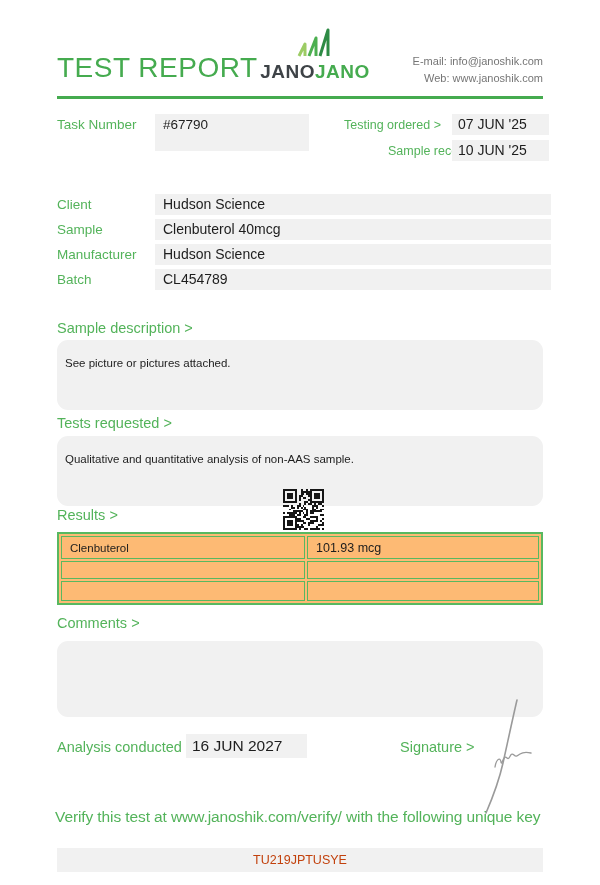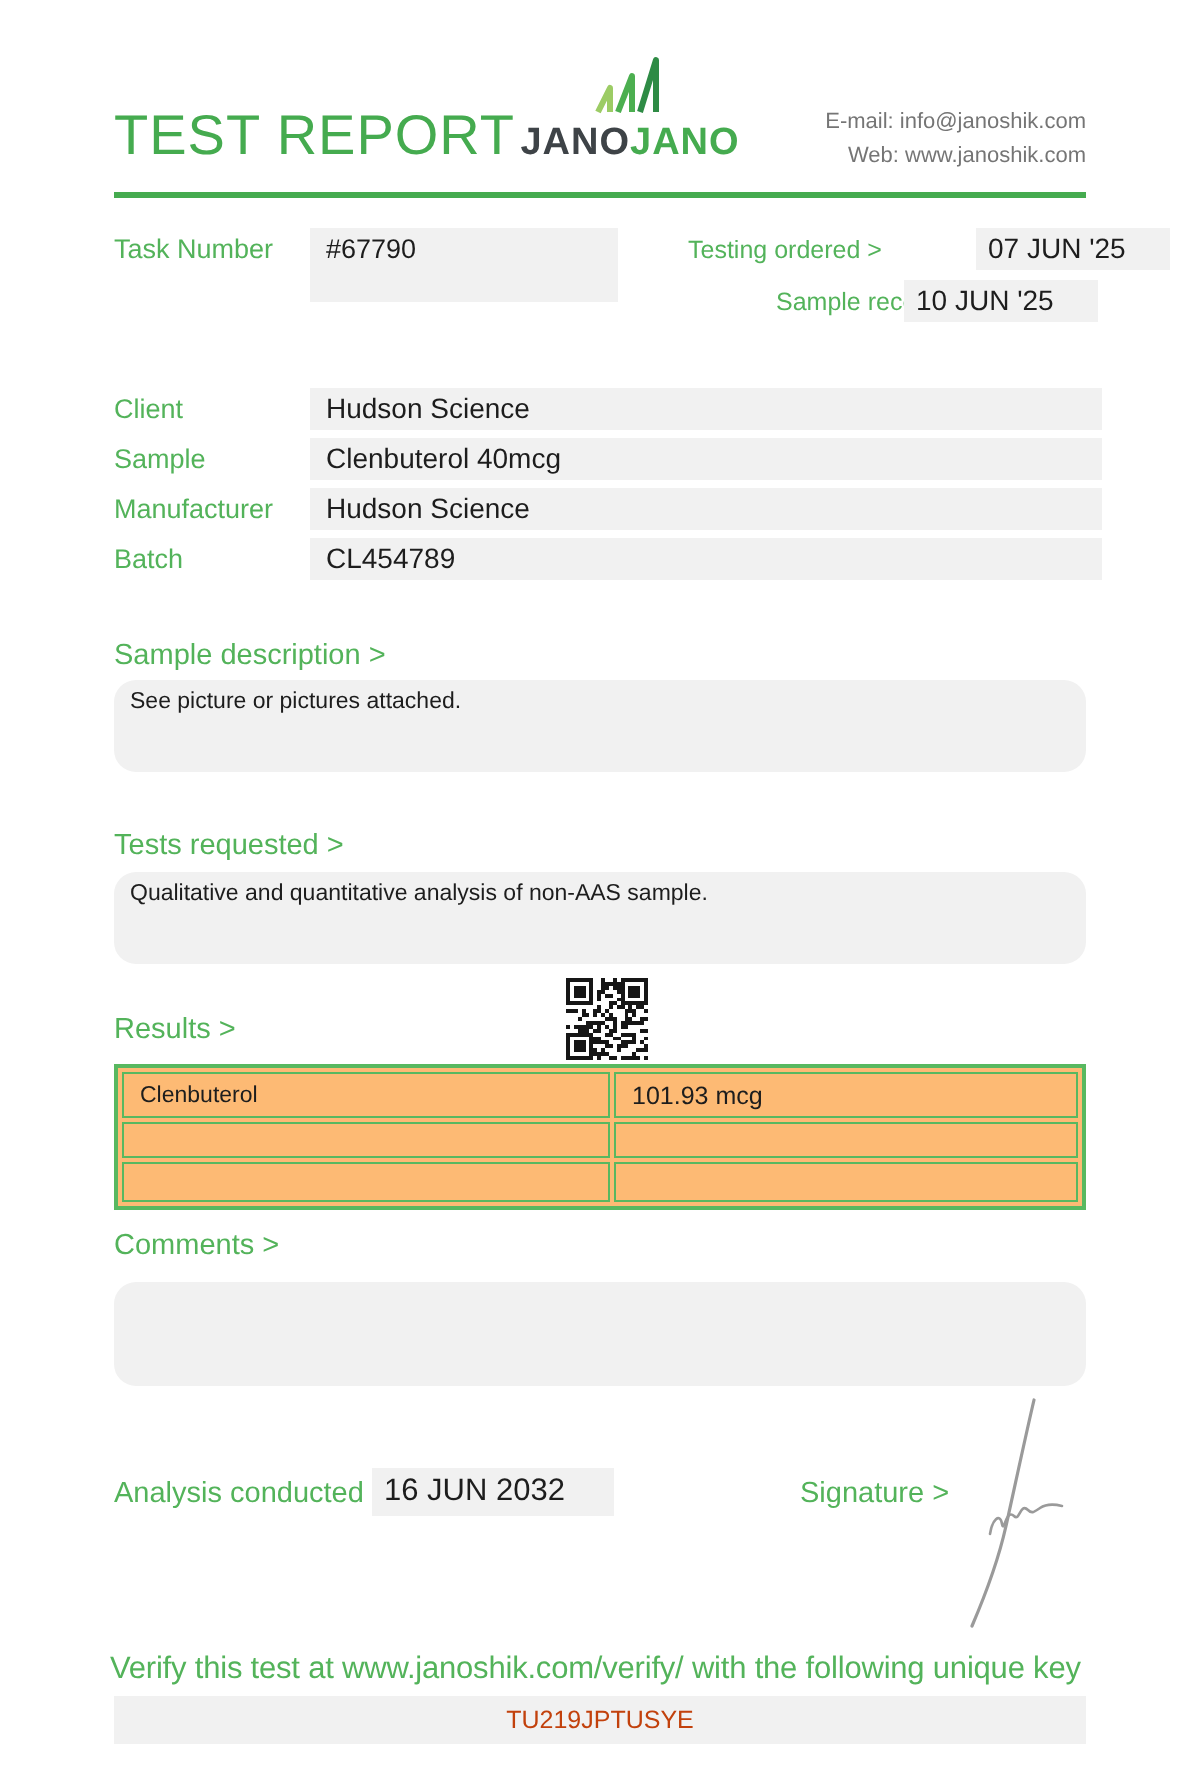--- a/index.html
+++ b/index.html
@@ -16,48 +16,48 @@
   .rule{position:absolute;left:57px;top:96px;width:486px;height:3px;background:#45ab4f;}
 
   
   .glabel{position:absolute;color:#53b35a;}
   .gbox{position:absolute;background:#f1f1f1;color:#1d1d1d;}
 
   
   .lbl-task{left:57px;top:117px;font-size:13.5px;}
   .box-task{left:155px;top:114px;width:146px;height:37px;line-height:21px;font-size:13.5px;padding-left:8px;}
   .lbl-ordered{left:344px;top:118px;font-size:12.5px;}
-  .box-ordered{left:452px;top:114px;width:91px;height:21px;line-height:21px;font-size:14px;font-weight:500;padding-left:6px;margin-left:36px;}
+  .box-ordered{left:452px;top:114px;width:91px;height:21px;line-height:21px;font-size:14px;font-weight:500;padding-left:6px;}
   .lbl-received{left:344px;top:144px;font-size:12.5px;margin-left:44px;}
   .box-received{left:452px;top:140px;width:91px;height:21px;line-height:21px;font-size:14px;font-weight:500;padding-left:6px;}
 
   
   .drow-label{left:57px;font-size:13.5px;}
   .drow-box{left:155px;width:388px;height:21px;line-height:21px;font-size:14px;padding-left:8px;}
 
   
   .sec-label{font-size:14.5px;}
-  .sec-box{left:57px;width:470px;padding:4px 8px;font-size:11.5px;color:#1d1d1d;line-height:14px;border-radius:11px;}
+  .sec-box{left:57px;width:470px;padding:16px 8px;font-size:11.5px;color:#1d1d1d;line-height:14px;border-radius:11px;}
 
   
   .rtable{position:absolute;left:57px;top:532px;width:486px;border-collapse:separate;border-spacing:2px;border:2px solid #58b860;background:#fdba74;}
   .rtable td{border:1px solid #58b860;padding:0 0 0 8px;color:#1d1d1d;vertical-align:middle;}
   .rtable .c1{width:234px;font-size:11.5px;}
   .rtable .c2{font-size:12.5px;}
   .rtable tr.r1 td{height:21px;}
   .rtable tr.r2 td{height:16px;}
   .rtable tr.r3 td{height:18px;}
 
   
   .lbl-analysis{left:57px;top:739px;font-size:14.5px;}
   .box-analysis{left:186px;top:734px;width:115px;height:24px;line-height:24px;font-size:15.5px;font-weight:500;padding-left:6px;}
   .lbl-signature{left:400px;top:739px;font-size:14.5px;}
   .signature{position:absolute;left:477px;top:697px;}
 
-  .verify{position:absolute;left:55px;top:826px;width:492px;font-size:15.5px;letter-spacing:-.1px;color:#53b35a;}
+  .verify{position:absolute;left:55px;top:808px;width:492px;font-size:15.5px;letter-spacing:-.1px;color:#53b35a;}
   .key-box{left:57px;top:848px;width:486px;height:24px;line-height:24px;font-size:12.5px;text-align:center;color:#c2410c;}
 
   .qr{position:absolute;left:283px;top:489px;}
 </style>
 </head>
 <body>
 
 <div class="page">
 
   <div class="title">TEST REPORT</div>
@@ -350,21 +350,21 @@
       <td class="c1"></td>
       <td class="c2"></td>
     </tr>
   </tbody>
     </table>
 
   <div class="glabel sec-label" style="left:57px;top:615px">Comments &gt;</div>
   <div class="gbox sec-box" style="top:641px;height:44px"></div>
 
   <div class="glabel lbl-analysis">Analysis conducted &gt;</div>
-  <div class="gbox box-analysis">16 JUN 2032</div>
+  <div class="gbox box-analysis">16 JUN 2027</div>
   <div class="glabel lbl-signature">Signature &gt;</div>
 
   <svg class="signature" width="58" height="120" viewBox="0 0 58 120">
     <path d="M40,3 C36,20 30,48 26,66 C22,84 15,102 9,116" fill="none" stroke="#9a9a9a" stroke-width="1.6" stroke-linecap="round"></path>
     <path d="M18,70 c1,-7 5,-11 6,-5 c1,5 2,-8 6,-4 c3,3 3,-7 7,-3 c2,2 3,1 6,-1 c3,-2 7,-2 11,-1" fill="none" stroke="#9a9a9a" stroke-width="1.3" stroke-linecap="round"></path>
   </svg>
 
   <div class="verify">Verify this test at www.janoshik.com/verify/ with the following unique key</div>
   <div class="gbox key-box">TU219JPTUSYE</div>
 

